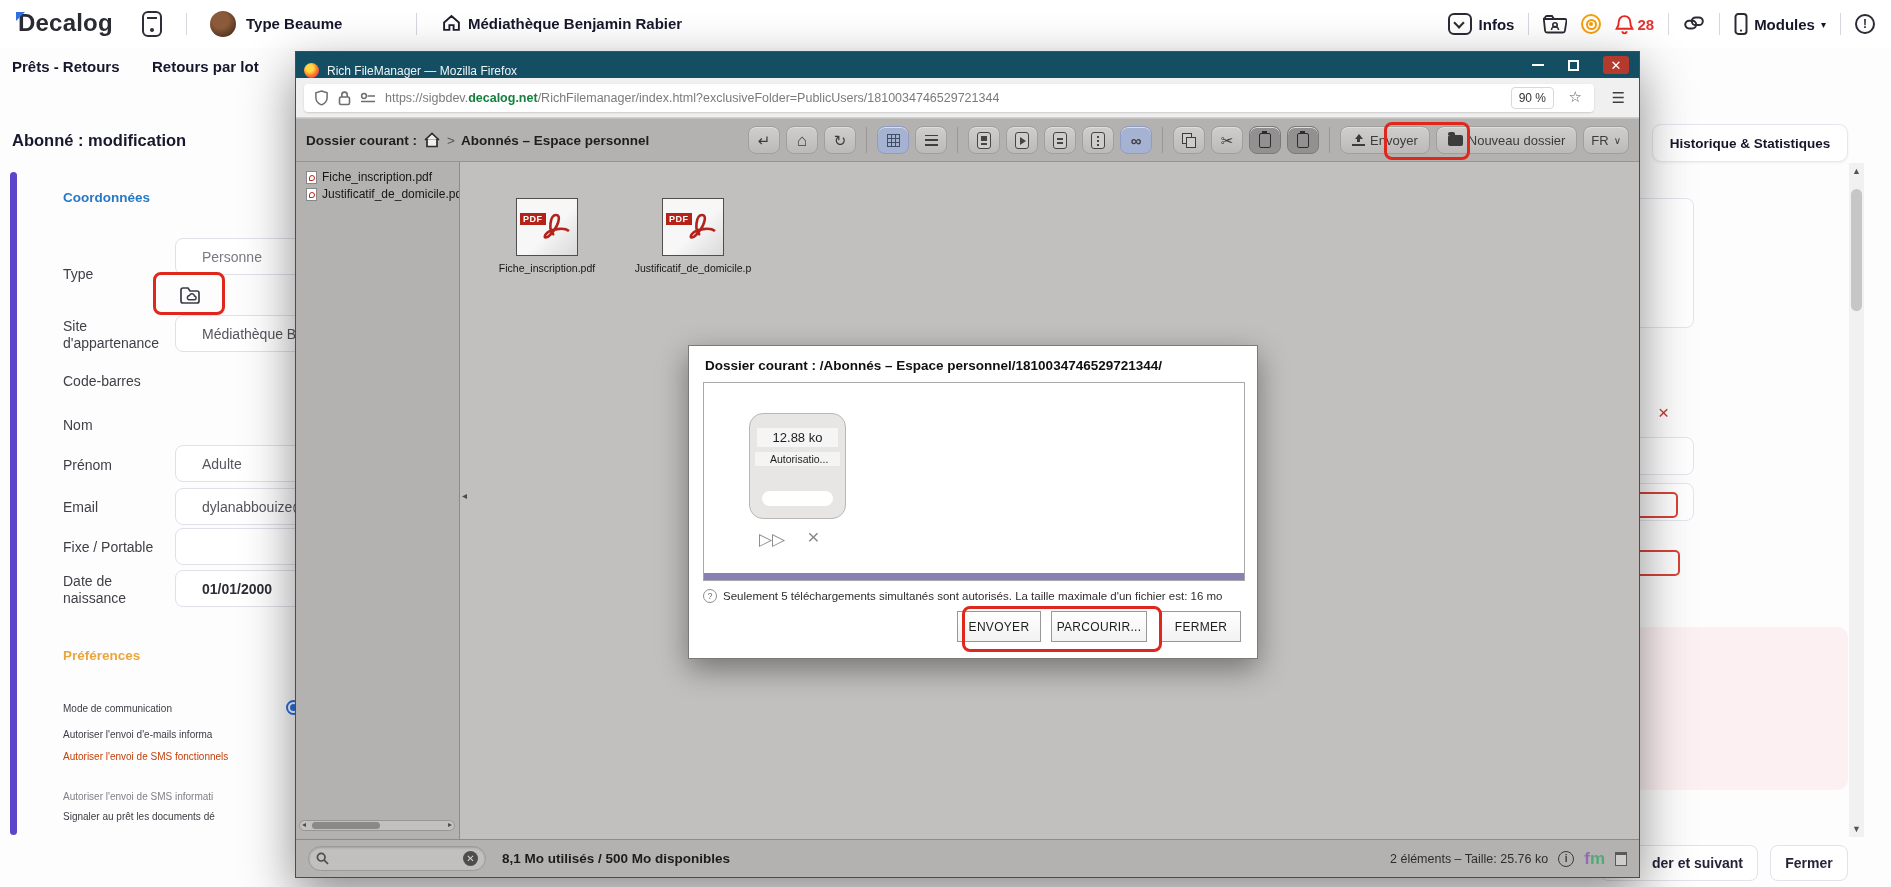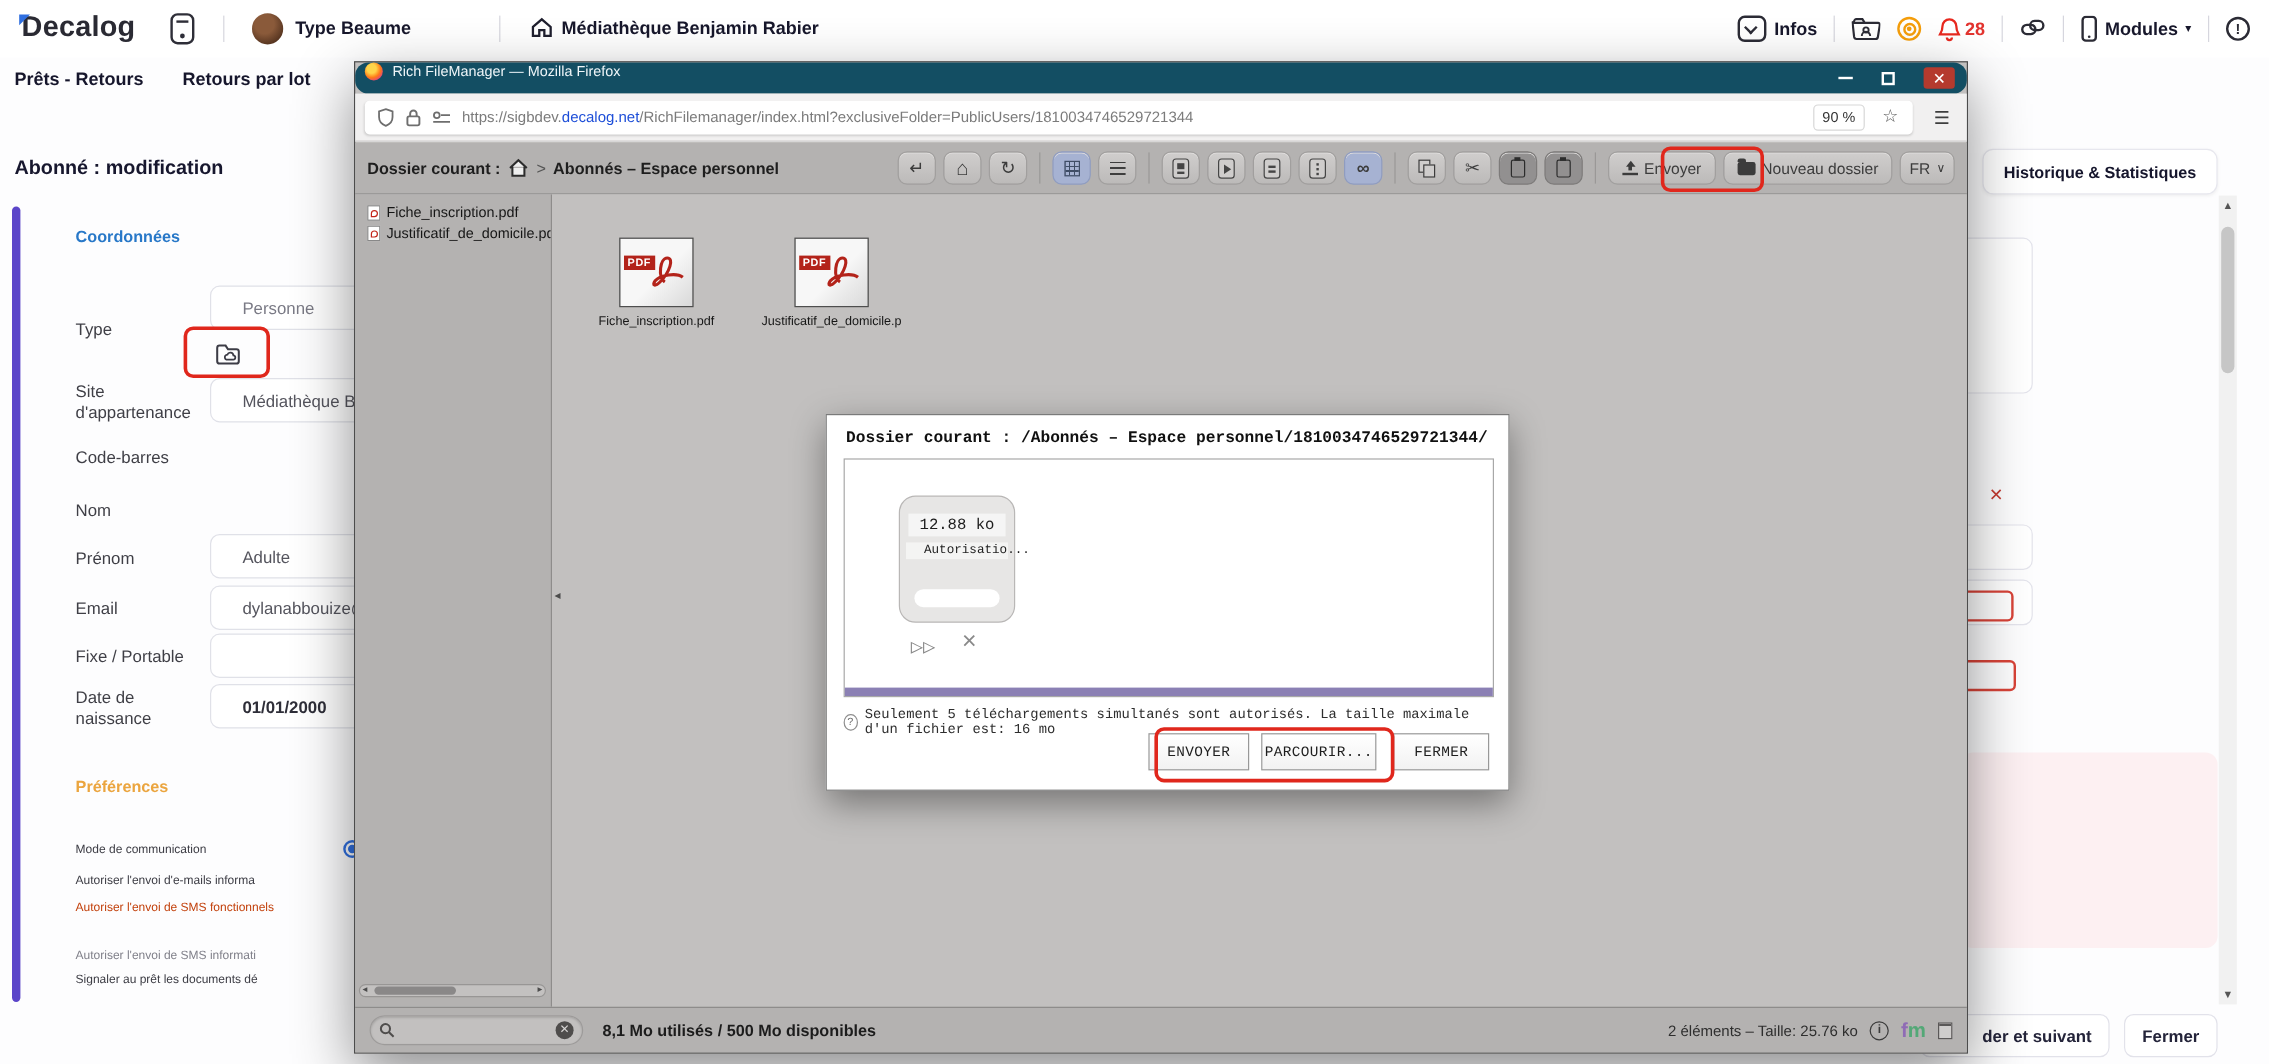--- a/index.html
+++ b/index.html
@@ -54,34 +54,34 @@
     display:flex; align-items:center; justify-content:center; font-size:14px; font-weight:600; color:#24243a; }
   
   .pscroll { left:1849px; top:163px; width:15px; height:674px; background:#f1f1f1; }
   .pscroll .thumb { position:absolute; left:2px; right:2px; top:26px; height:122px; background:#c6c6c6; border-radius:6px; }
   .pscroll .ar { position:absolute; left:0; right:0; text-align:center; font-size:9px; color:#555; }
 
   
   #ffwin { left:295px; top:51px; width:1345px; height:827px; background:#c2c0bf;
     border:1px solid #4c4c4c; box-shadow:0 18px 48px rgba(0,0,0,.45); z-index:50; }
   #titlebar { position:absolute; inset:0 0 auto 0; height:26px; background:#134e63;
-    display:flex; align-items:flex-start; padding-left:8px; gap:8px;border-radius:11px; }
+    display:flex; align-items:flex-end; padding-left:8px; gap:8px; }
   .fflogo { width:15px; height:15px; border-radius:50%;
     background:radial-gradient(circle at 38% 35%, #ffd54a 0 28%, #ff7a18 55%, #e1447c 78%, #7542e4 100%); }
   #titlebar .ttl { color:#eef5f8; font-size:12px; }
   #wctrl { position:absolute; right:10px; top:0; height:26px; display:flex; align-items:center; gap:24px; }
   #wctrl .mn { width:12px; height:2px; background:#fff; }
   #wctrl .mx { width:11px; height:11px; border:2px solid #fff; }
   #wctrl .cl { width:26px; height:18px; background:#b53a2e; border-radius:3px; color:#fff;
     font-size:13px; display:grid; place-items:center; line-height:1; }
   #urlbar { position:absolute; left:0; right:0; top:26px; height:40px; background:#f1f0f0; border-bottom:1px solid #d2d1d1; }
   #urlinput { position:absolute; left:8px; top:6px; width:1290px; height:28px; background:#fff;
     border-radius:4px; box-shadow:0 1px 2px rgba(0,0,0,.15); display:flex; align-items:center; padding:0 10px; gap:9px; }
   .urltext { font-size:12.5px; color:#7b7b7b; white-space:nowrap; overflow:hidden; }
-  .urltext b { color:#1d4ed8; font-weight:400; }
+  .urltext b { color:#15803d; font-weight:700; }
   .zoompill { position:absolute; right:40px; top:3px; height:22px; padding:0 7px; background:#fff;
     border:1px solid #d8d8d8; border-radius:4px; display:flex; align-items:center; font-size:12px; color:#333; }
   .star { position:absolute; right:12px; top:4px; font-size:15px; color:#5a5a5a; }
   .burger { position:absolute; right:14px; top:11px; font-size:15px; color:#3e3e3e; }
 
   
   #fmtoolbar { position:absolute; left:0; right:0; top:67px; height:43px; background:#b4b2b1;
     border-bottom:1px solid #969493; display:flex; align-items:center; padding:0 10px; }
   .crumb { font-size:13.5px; font-weight:700; color:#1e1e1e; display:flex; align-items:center; gap:6px; }
   .crumb .gt { color:#555; font-weight:400; }
@@ -149,21 +149,21 @@
   .selinfo { font-size:12.5px; color:#2e2e2e; }
   .info-ic { width:16px; height:16px; border:1.5px solid #3a3a3a; border-radius:50%;
     display:grid; place-items:center; font-size:10px; font-weight:700; color:#3a3a3a; font-style:normal; }
   .fmlogo { font-size:17px; font-weight:800; }
   .fmlogo .f { color:#8f6bb5; } .fmlogo .m { color:#53a877; }
   .doc-ic { width:12px; height:14px; border:1.5px solid #5a5858; background:#cfcdcc;
     box-shadow:inset 0 2px 0 #5a5858; }
 
   
   #dlg { position:absolute; left:392px; top:293px; width:570px; height:314px; background:#fff;
-    border:1px solid #7a7a7a; box-shadow:0 10px 28px rgba(0,0,0,.4);font-family:Liberation Mono, monospace; }
+    border:1px solid #7a7a7a; box-shadow:0 10px 28px rgba(0,0,0,.4); }
   #dlg .dtitle { position:absolute; left:16px; top:12px; font-size:13.5px; font-weight:700; color:#101010; }
   #dropzone { position:absolute; left:14px; top:36px; width:542px; height:199px; background:#fff; border:1px solid #a8a8a8; }
   .chip { position:absolute; left:45px; top:30px; width:97px; height:106px; background:#e7e6e5;
     border:1px solid #b9b7b6; border-radius:14px; }
   .chip .sz { position:absolute; left:7px; right:7px; top:14px; background:rgba(255,255,255,.6);
     text-align:center; font-size:13px; color:#1d1d1d; padding:2px 0; }
   .chip .nm { position:absolute; left:5px; right:5px; top:38px; background:rgba(255,255,255,.55);
     text-align:center; font-size:10.5px; color:#1d1d1d; padding:1px 15px; }
   .chip .pill { position:absolute; left:12px; right:12px; bottom:12px; height:15px; background:#fff; border-radius:8px; }
   .chip-icons { position:absolute; left:55px; top:146px; display:flex; gap:22px;

